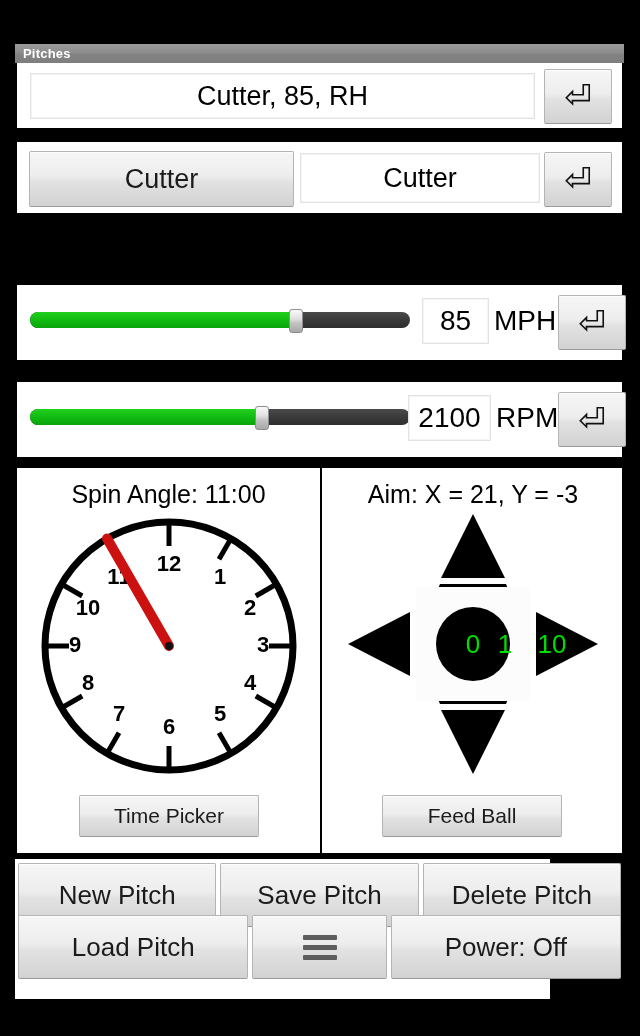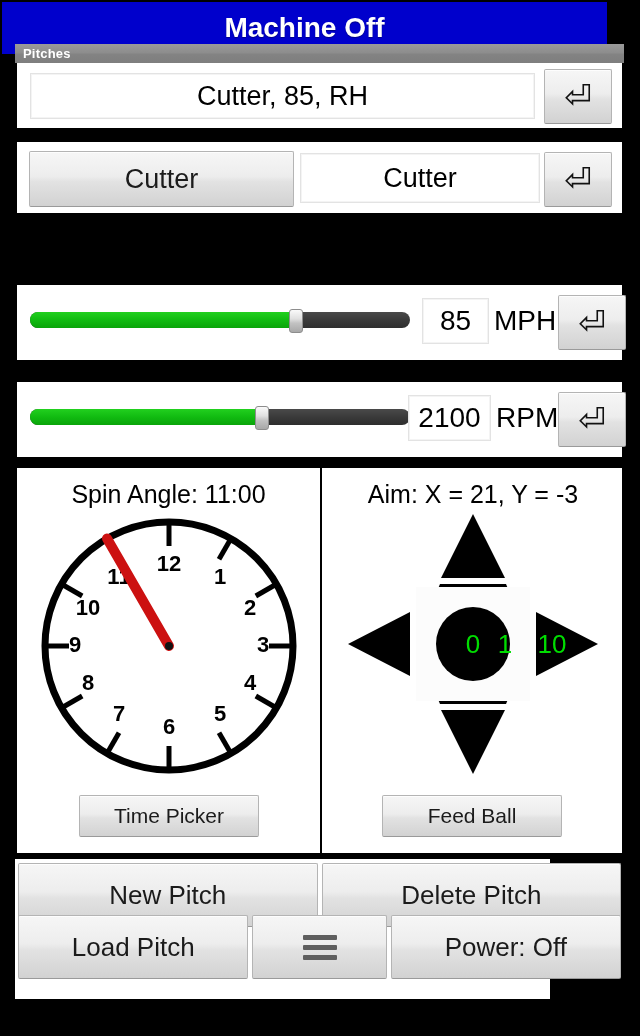--- a/index.html
+++ b/index.html
@@ -244,23 +244,20 @@
   </div>
 
   <div id="row-type" class="panel">
     <div id="type-spinner" class="btn">Cutter</div>
     <div id="type-field" class="field">Cutter</div>
     <div id="enter2" class="btn enter-btn">
       <span>⏎</span>
     </div>
   </div>
 
-  <div id="row-status">
-    <span id="status-text">Machine Off</span>
-  </div>
 
   <div id="row-mph" class="panel slider-row">
     <div class="slider">
       <div class="track"></div>
       <div class="fill" id="mph-fill" style="width: 70%;"></div>
       <div class="thumb" id="mph-thumb" style="left: 70%;"></div>
     </div>
     <div id="mph-val" class="field val-field">85</div>
     <div id="mph-unit" class="unit">MPH</div>
     <div id="enter3" class="btn enter-btn">
@@ -361,20 +358,21 @@
         </svg>
       </div>
 
       <div id="feed-ball-btn" class="btn sub-btn">Feed Ball</div>
     </div>
   </div>
 
   <div id="bottom">
     <div class="brow" id="brow1">
       <div class="btn" id="btn-new">New Pitch</div>
+      <div class="btn" id="btn-save">Save Pitch</div>
       <div class="btn" id="btn-delete">Delete Pitch</div>
     </div>
     <div class="brow" id="brow2">
       <div class="btn" id="btn-load">Load Pitch</div>
       <div class="btn" id="btn-menu">
         <span class="hamburger">
           <span></span>
             <span></span>
             <span></span>
         </span>

